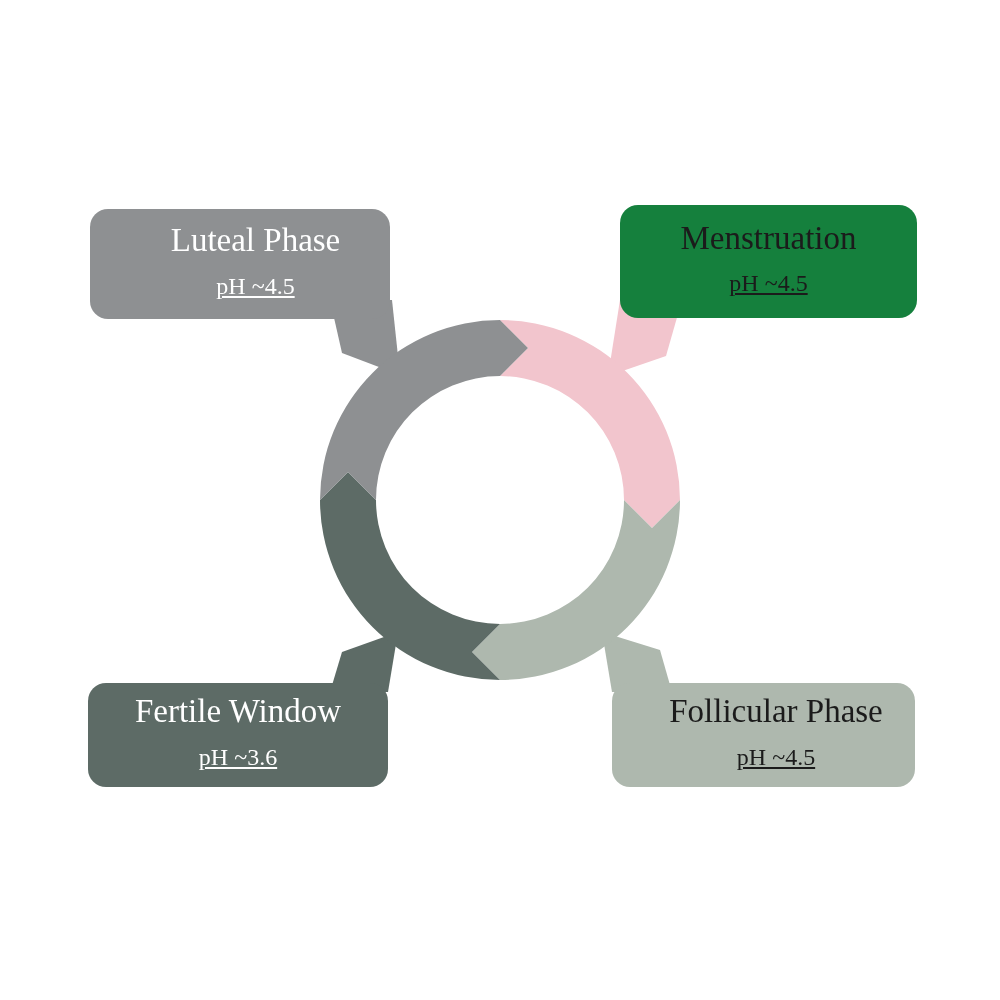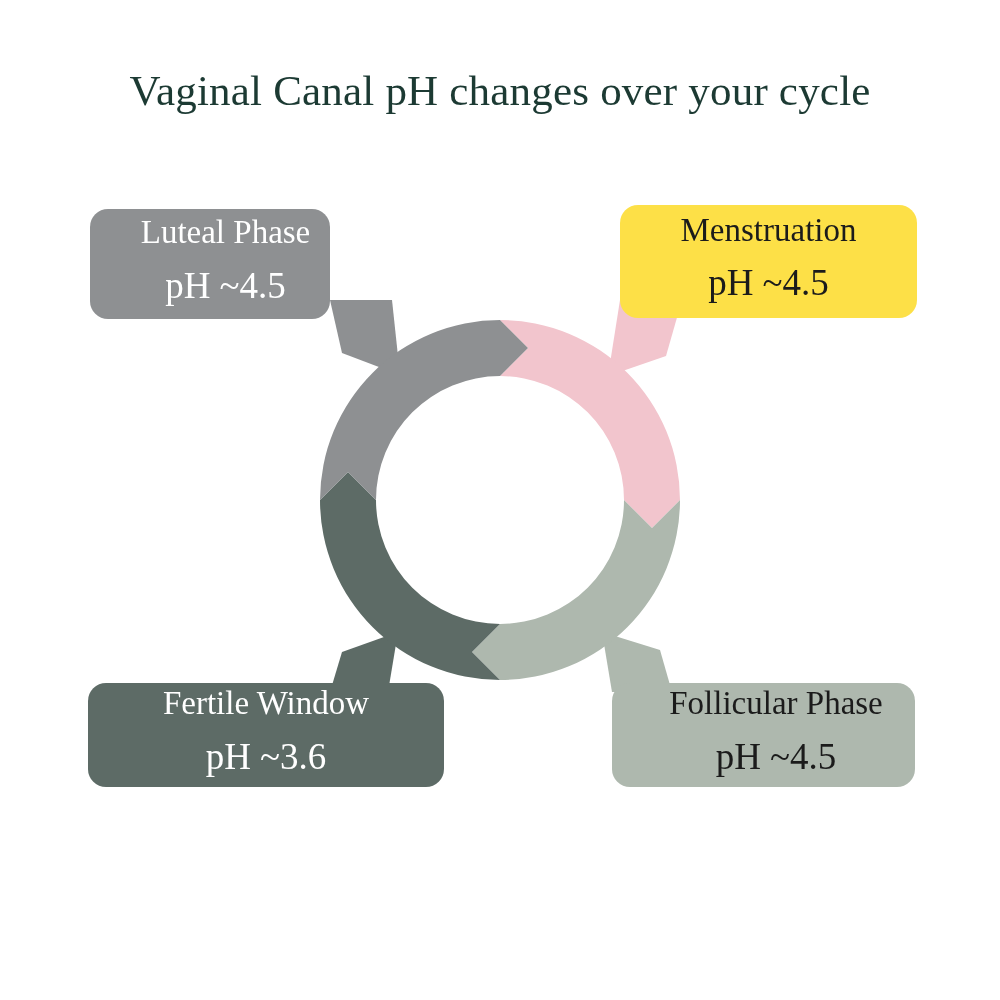--- a/index.html
+++ b/index.html
@@ -57,56 +57,56 @@
   }
   .callout .cl-title {
     font-family: "Liberation Serif", "DejaVu Serif", serif;
     font-size: 33px;
     line-height: 1.08;
     font-weight: 400;
     white-space: nowrap;
   }
   .callout .cl-sub {
     font-family: "Liberation Serif", "DejaVu Serif", serif;
-    font-size: 37px;
+    font-size: 24px;
     line-height: 1.25;
     margin-top: 12px;
     font-weight: 400;
     white-space: nowrap;
+    text-decoration: underline;
   }
 
   #callout-luteal {
-    left: 90px; top: 209px; width: 240px; height: 110px;
+    left: 90px; top: 209px; width: 300px; height: 110px;
     background: #8e9092;
     color: #ffffff;
     padding-left: 45px;
   }
   #callout-menstruation {
     left: 620px; top: 205px; width: 297px; height: 113px;
-    background: #fde047;
+    background: #15803d;
     color: #1b1b1b;
   }
   #callout-fertile {
-    left: 88px; top: 683px; width: 356px; height: 104px;
+    left: 88px; top: 683px; width: 300px; height: 104px;
     background: #5d6b66;
     color: #ffffff;
   }
   #callout-follicular {
     left: 612px; top: 683px; width: 303px; height: 104px;
     background: #aeb8ae;
     color: #1b1b1b;
     padding-left: 39px;
   }
 </style>
 </head>
 <body>
 
 <div id="stage">
 
-  <div id="chart-title">Vaginal Canal pH changes over your cycle</div>
 
   <svg id="cycle-svg" viewBox="0 0 1000 1000">
 
     <polygon points="330,300 392,300 400,375 342,353" fill="#8e9092"></polygon>
     <polygon points="620,300 682,300 666,356 608,376" fill="#f2c5cd"></polygon>
     <polygon points="330,692 388,692 398,632 342,652" fill="#5d6b66"></polygon>
     <polygon points="612,692 672,692 660,650 602,632" fill="#aeb8ae"></polygon>
 
     <path fill="#f2c5cd" d="M 500 320
              L 528 348

